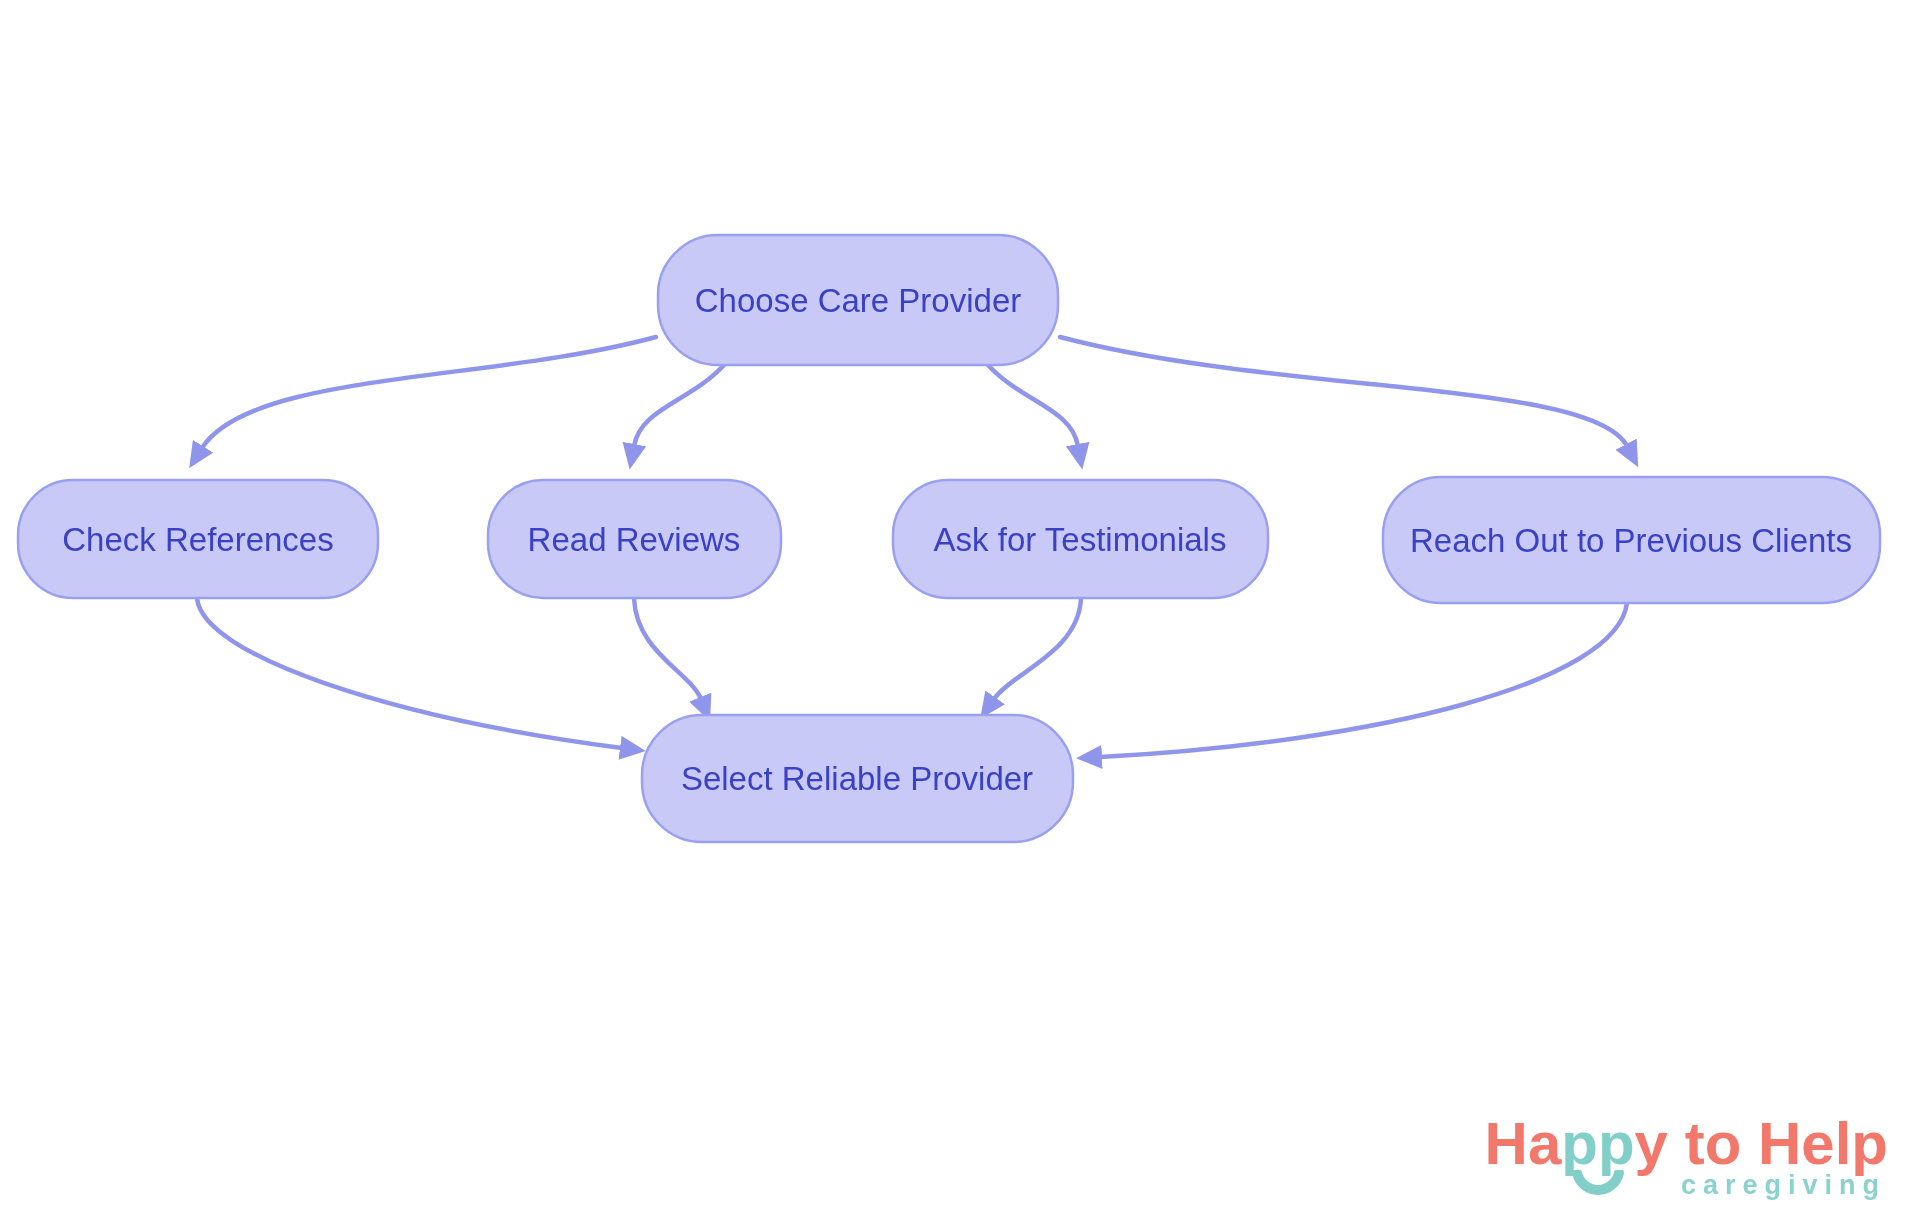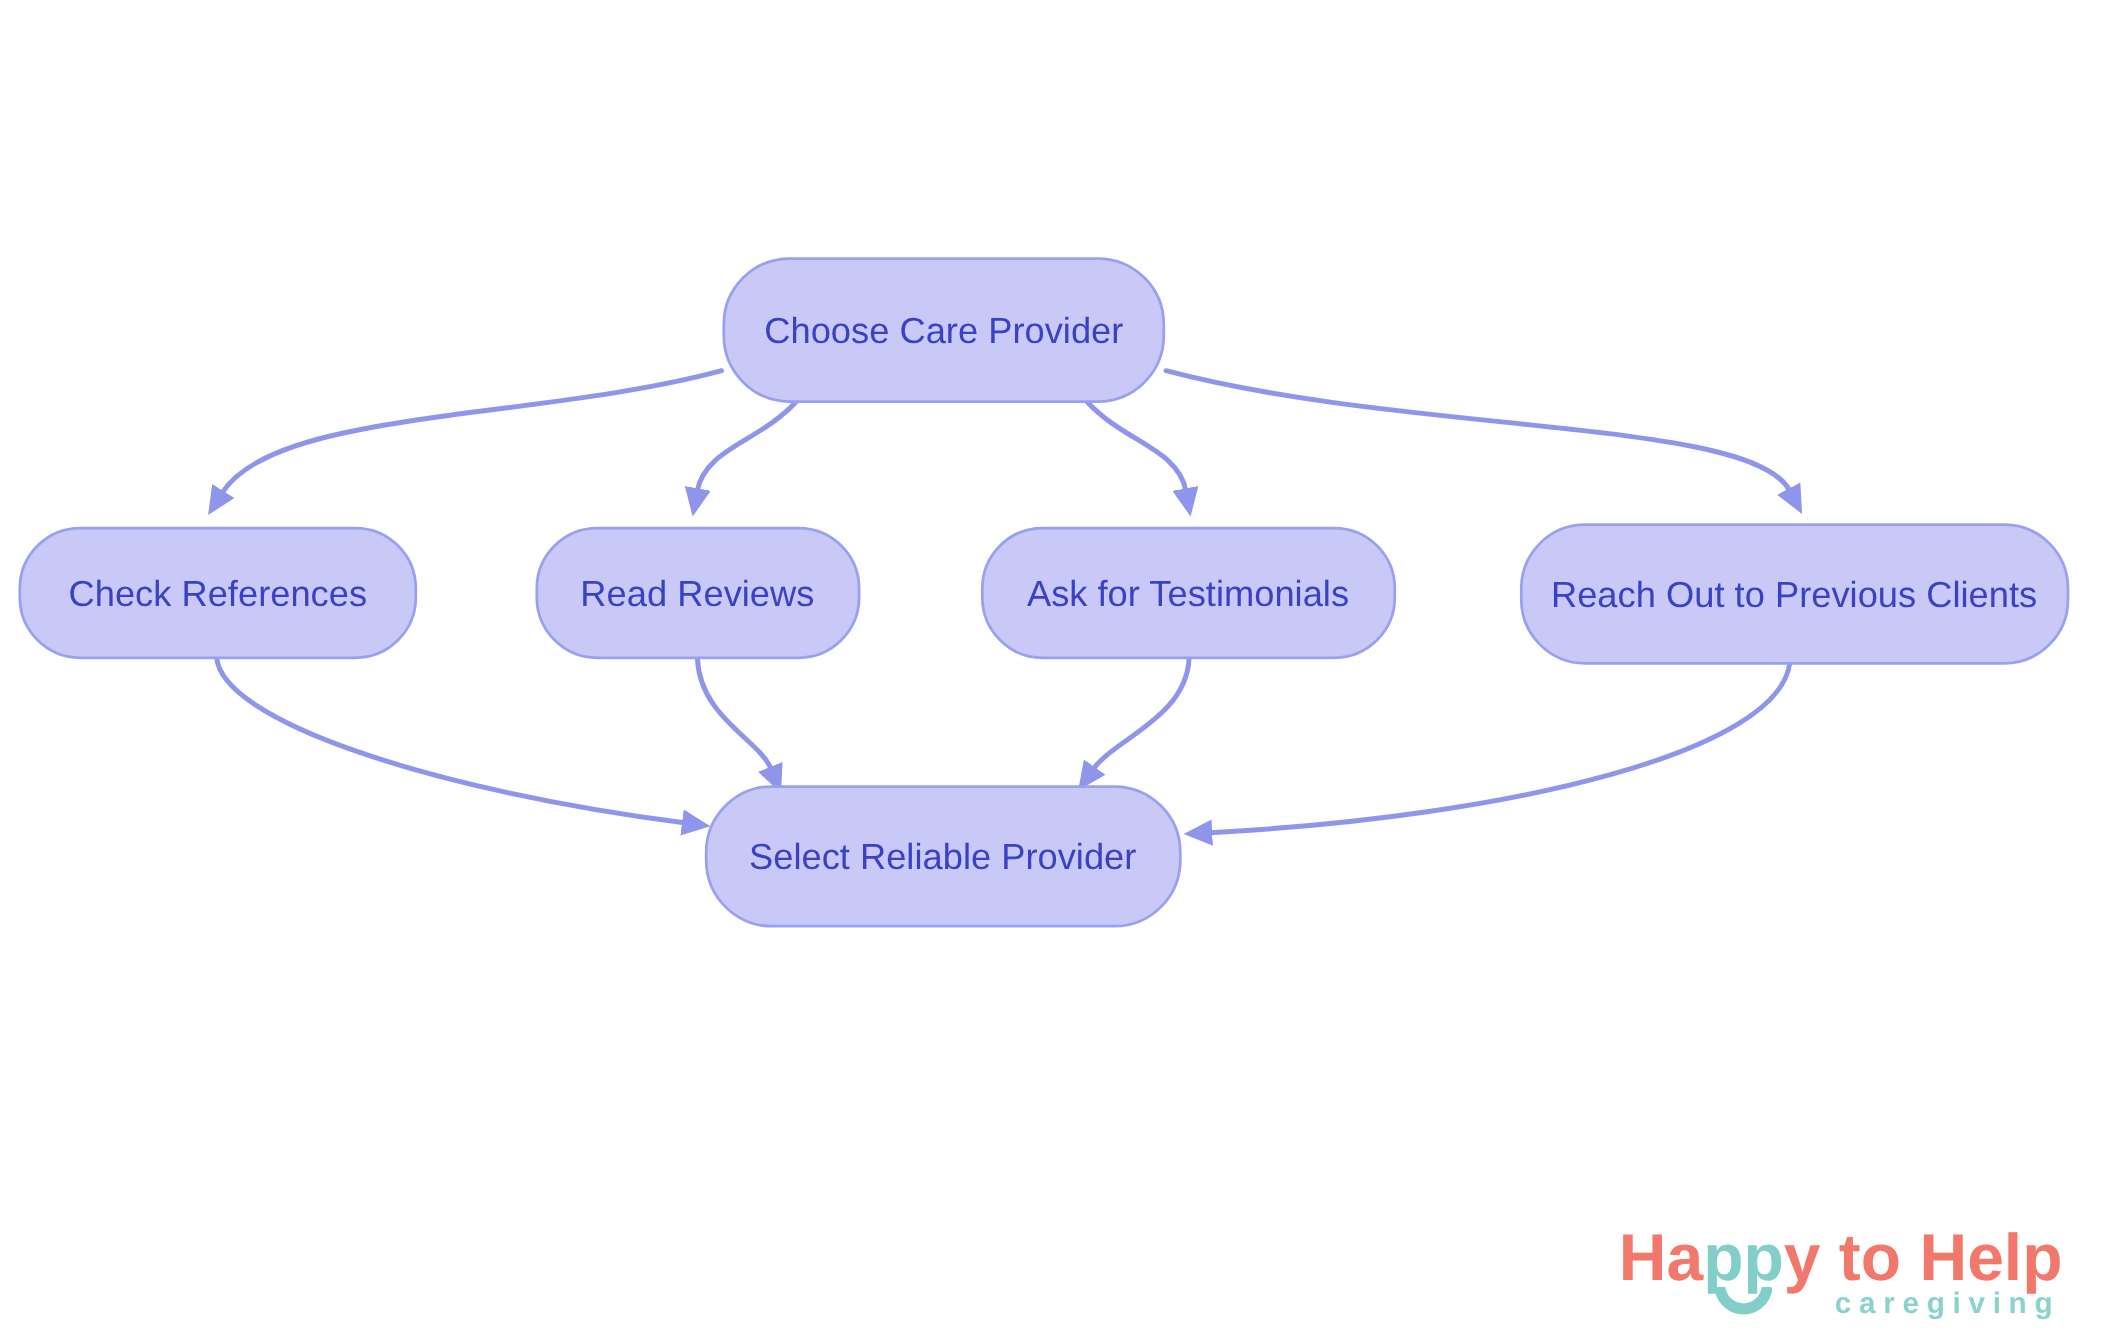--- a/index.html
+++ b/index.html
@@ -8,21 +8,21 @@
   .canvas { position: relative; width: 1920px; height: 1215px; background: #ffffff; }
 
   svg.flow { position: absolute; left: 0; top: 0; }
 
   .node-rect { fill: #c8c9f7; stroke: #9aa0f0; stroke-width: 2.5px; }
   .node-label { fill: #3a41c5; font-family: "Liberation Sans", sans-serif;
                 font-size: 33px; font-weight: 500; text-anchor: middle; }
   .edge { fill: none; stroke: #9095ec; stroke-width: 4.5px; stroke-linecap: round; }
 
   
-  .logo { position: absolute; right: 45px; bottom: 14px; text-align: right; }
+  .logo { position: absolute; right: 32px; bottom: 14px; text-align: right; }
   .logo-main { font-weight: 700; font-size: 60px; letter-spacing: 0px;
                line-height: 1; white-space: nowrap; }
   .logo-coral { color: #f2786b; }
   .logo-teal  { color: #82cec9; }
   .logo-pp { position: relative; display: inline-block; }
   .logo-smile { position: absolute; left: 50%; transform: translateX(-50%);
                 top: 56px; width: 52px; height: 30px; }
   .logo-tagline { color: #8ad2cd; font-size: 27px; font-weight: 700;
                   letter-spacing: 7px; margin-top: -4px; margin-right: 2px; }
 </style>

